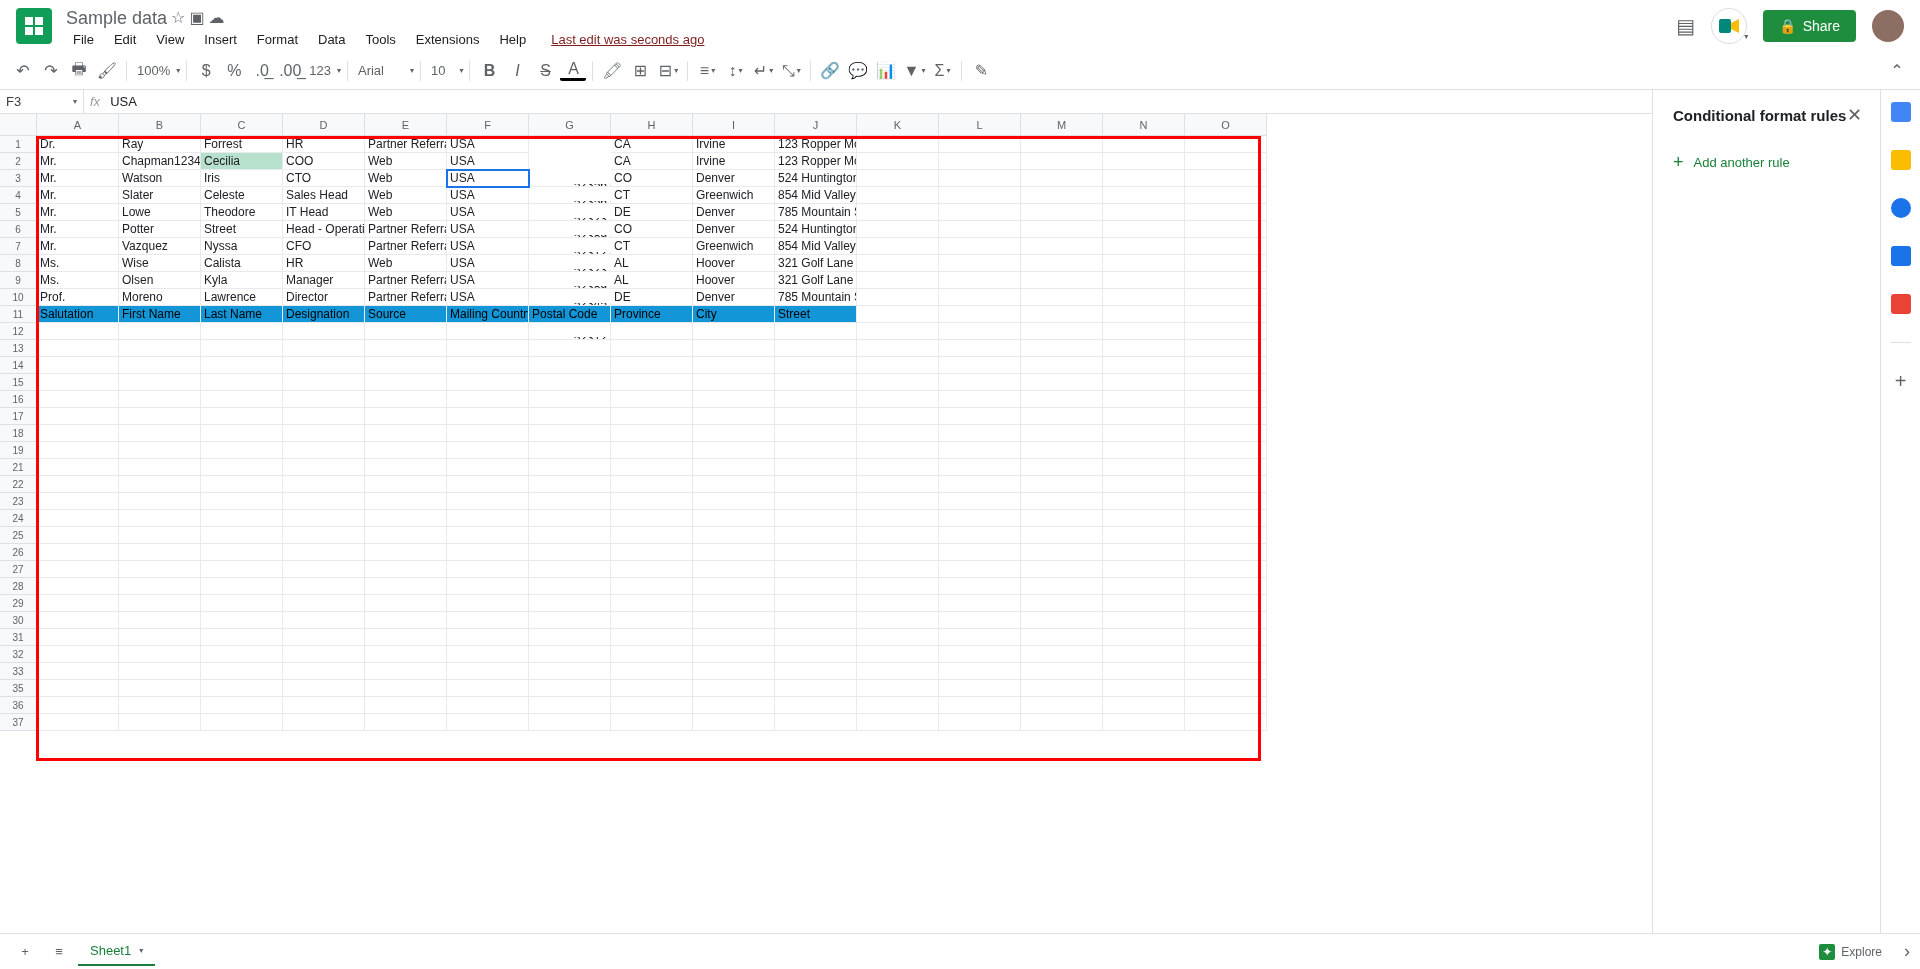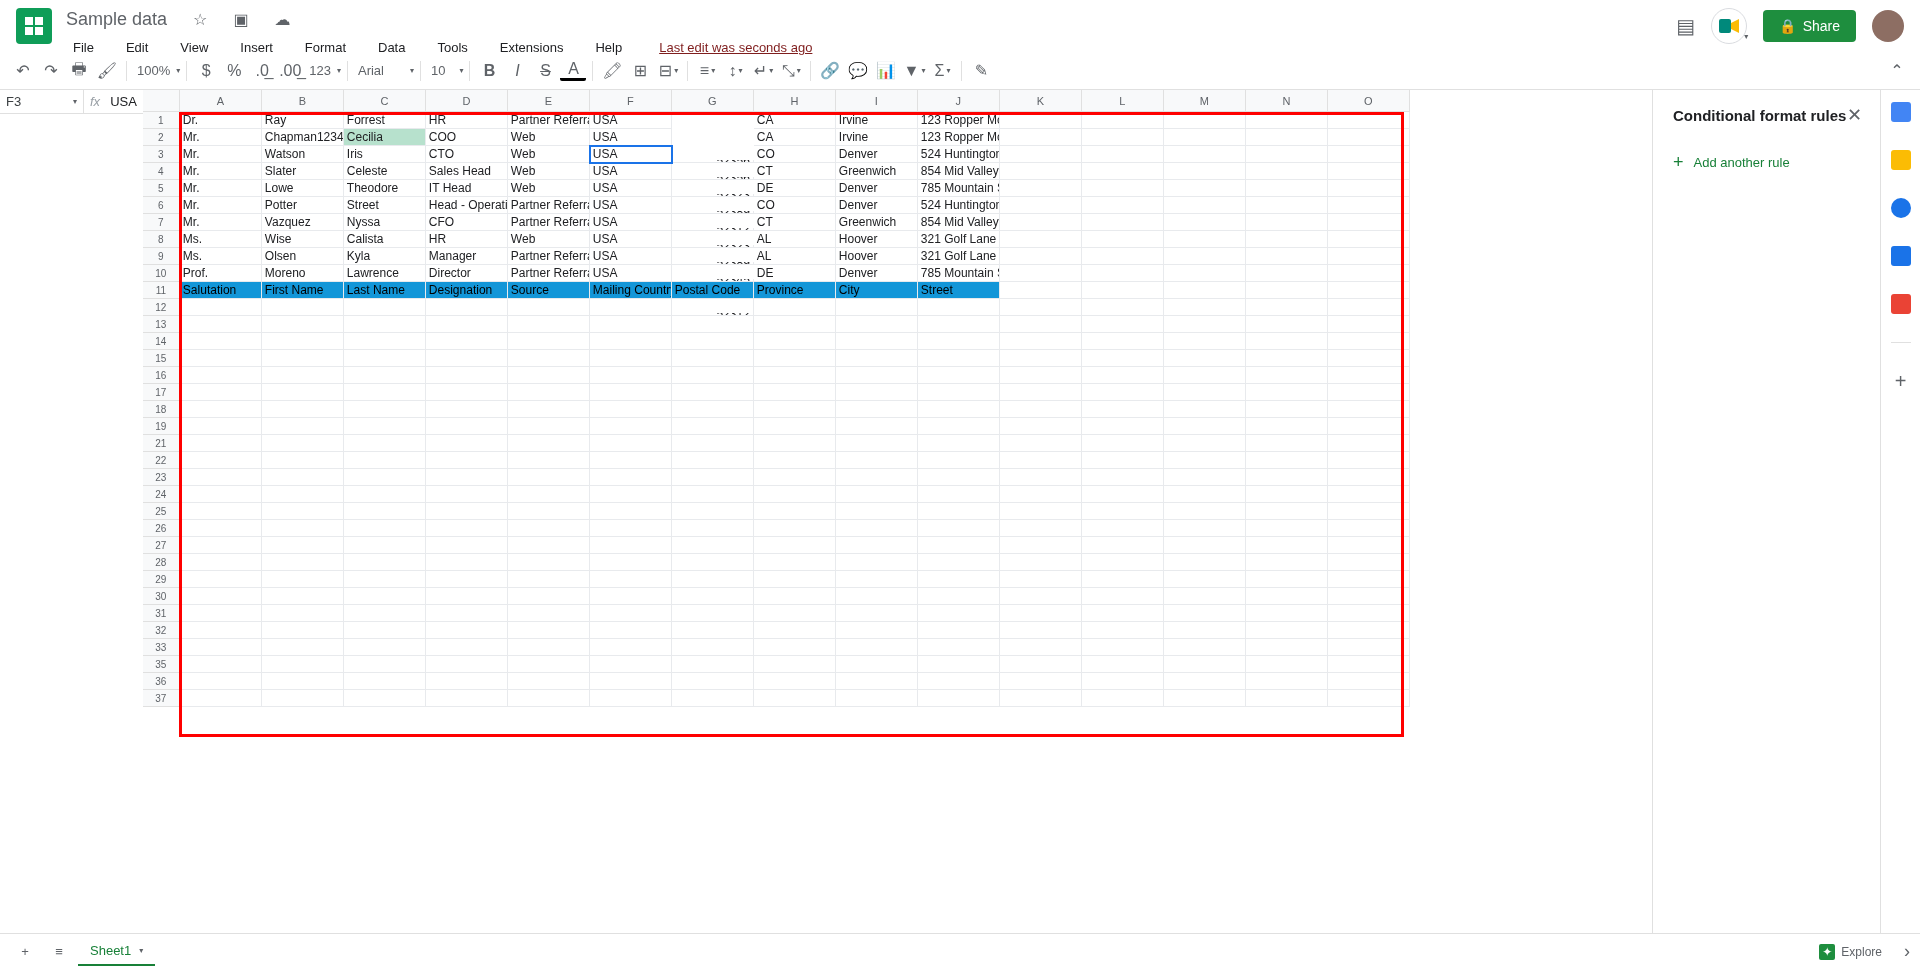--- a/index.html
+++ b/index.html
@@ -3,24 +3,24 @@
 <meta charset="utf-8">
 <style>
   * { margin: 0; padding: 0; box-sizing: border-box; font-family: Arial, sans-serif; }
   body { background: #fff; font-size: 13px; color: #202124; overflow: hidden; }
   
   .header { display: flex; align-items: flex-start; padding: 8px 16px 0; height: 52px; }
   .logo { width: 36px; height: 36px; background: #0f9d58; border-radius: 4px; display: flex; align-items: center; justify-content: center; margin-right: 14px; }
   .logo-grid { width: 18px; height: 18px; display: grid; grid-template-columns: 1fr 1fr; grid-template-rows: 1fr 1fr; gap: 2px; }
   .logo-grid span { background: #fff; }
   .doc-area { flex: 1; }
-  .title-row { display: flex; align-items: center; gap: 26px; height: 22px; }
+  .title-row { display: flex; gap: 4px; height: 22px; }
   .doc-title { font-size: 18px; color: #5f6368; font-weight: 400; }
   .title-icon { color: #5f6368; font-size: 16px; cursor: pointer; }
-  .menus { display: flex; gap: 18px; margin-top: 8px; align-items: center; }
+  .menus { display: flex; gap: 6px; margin-top: 0; align-items: center; }
   .menu-item { padding: 2px 7px; font-size: 13px; color: #202124; cursor: pointer; border-radius: 3px; }
   .last-edit { color: #7f1d1d; text-decoration: underline; margin-left: 12px; font-size: 13px; }
   .header-right { display: flex; align-items: center; gap: 16px; }
   .comment-icon { color: #5f6368; font-size: 20px; cursor: pointer; }
   .meet { width: 36px; height: 36px; border: 1px solid #dadce0; border-radius: 50%; display: flex; align-items: center; justify-content: center; cursor: pointer; position: relative; }
   .share-btn { background: #1e8e3e; color: #fff; border: none; border-radius: 4px; padding: 8px 16px; font-size: 14px; font-weight: 500; cursor: pointer; display: flex; align-items: center; gap: 6px; }
   .avatar { width: 32px; height: 32px; border-radius: 50%; background: #8d6e63; cursor: pointer; }
 
   .toolbar { display: flex; align-items: center; padding: 2px 10px; border-bottom: 1px solid #e0e0e0; height: 38px; gap: 2px; }
   .tb-btn { min-width: 26px; height: 26px; display: flex; align-items: center; justify-content: center; color: #5f6368; cursor: pointer; border-radius: 2px; font-size: 16px; }
@@ -32,21 +32,21 @@
 
   .main-area { display: flex; height: calc(100vh - 52px - 38px - 36px); }
   
   .name-fx { display: flex; border-bottom: 1px solid #e0e0e0; height: 24px; }
   .name-box { width: 84px; border-right: 1px solid #e0e0e0; display: flex; align-items: center; padding: 0 6px; font-size: 13px; color: #3c4043; }
   .name-box .dropdown-arrow { margin-left: auto; }
   .fx-area { flex: 1; display: flex; align-items: center; padding: 0 6px; }
   .fx-label { color: #9aa0a6; font-style: italic; margin-right: 10px; font-size: 13px; }
   .fx-val { font-size: 13px; }
 
-  .sheet-container { flex: 1; display: flex; flex-direction: row; overflow: hidden; }
+  .sheet-container { flex: 1; display: flex; flex-direction: column; overflow: hidden; }
   .sheet-scroll { flex: 1; overflow: auto; position: relative; }
   
   .col-headers { display: flex; position: sticky; top: 0; background: #fff; z-index: 2; }
   .corner { width: 37px; height: 22px; background: #f8f9fa; border-right: 1px solid #e0e0e0; border-bottom: 1px solid #e0e0e0; }
   .col-h { width: 82px; height: 22px; background: #f8f9fa; border-right: 1px solid #e0e0e0; border-bottom: 1px solid #e0e0e0; font-size: 11px; color: #5f6368; display: flex; align-items: center; justify-content: center; }
   
   .rows-area { position: relative; }
   .annotation-box { position: absolute; left: 36px; top: 0px; width: 1225px; height: 625px; border: 3px solid red; pointer-events: none; z-index: 5; }
   
   .sheet-row { display: flex; height: 17px; }

